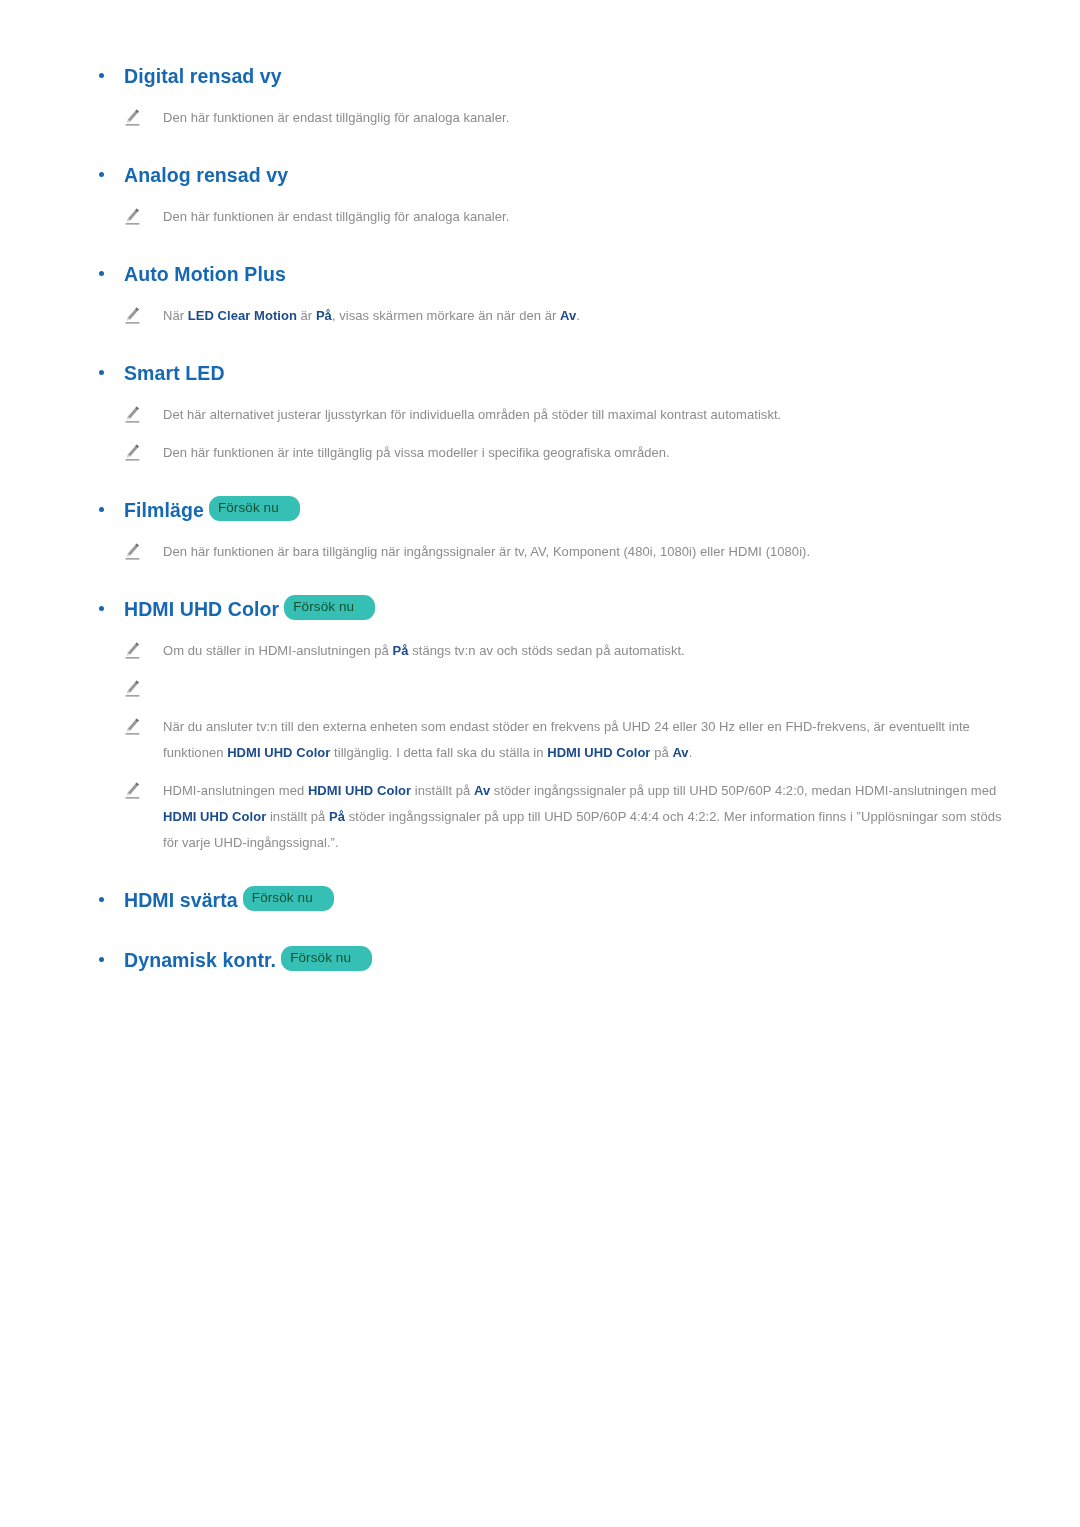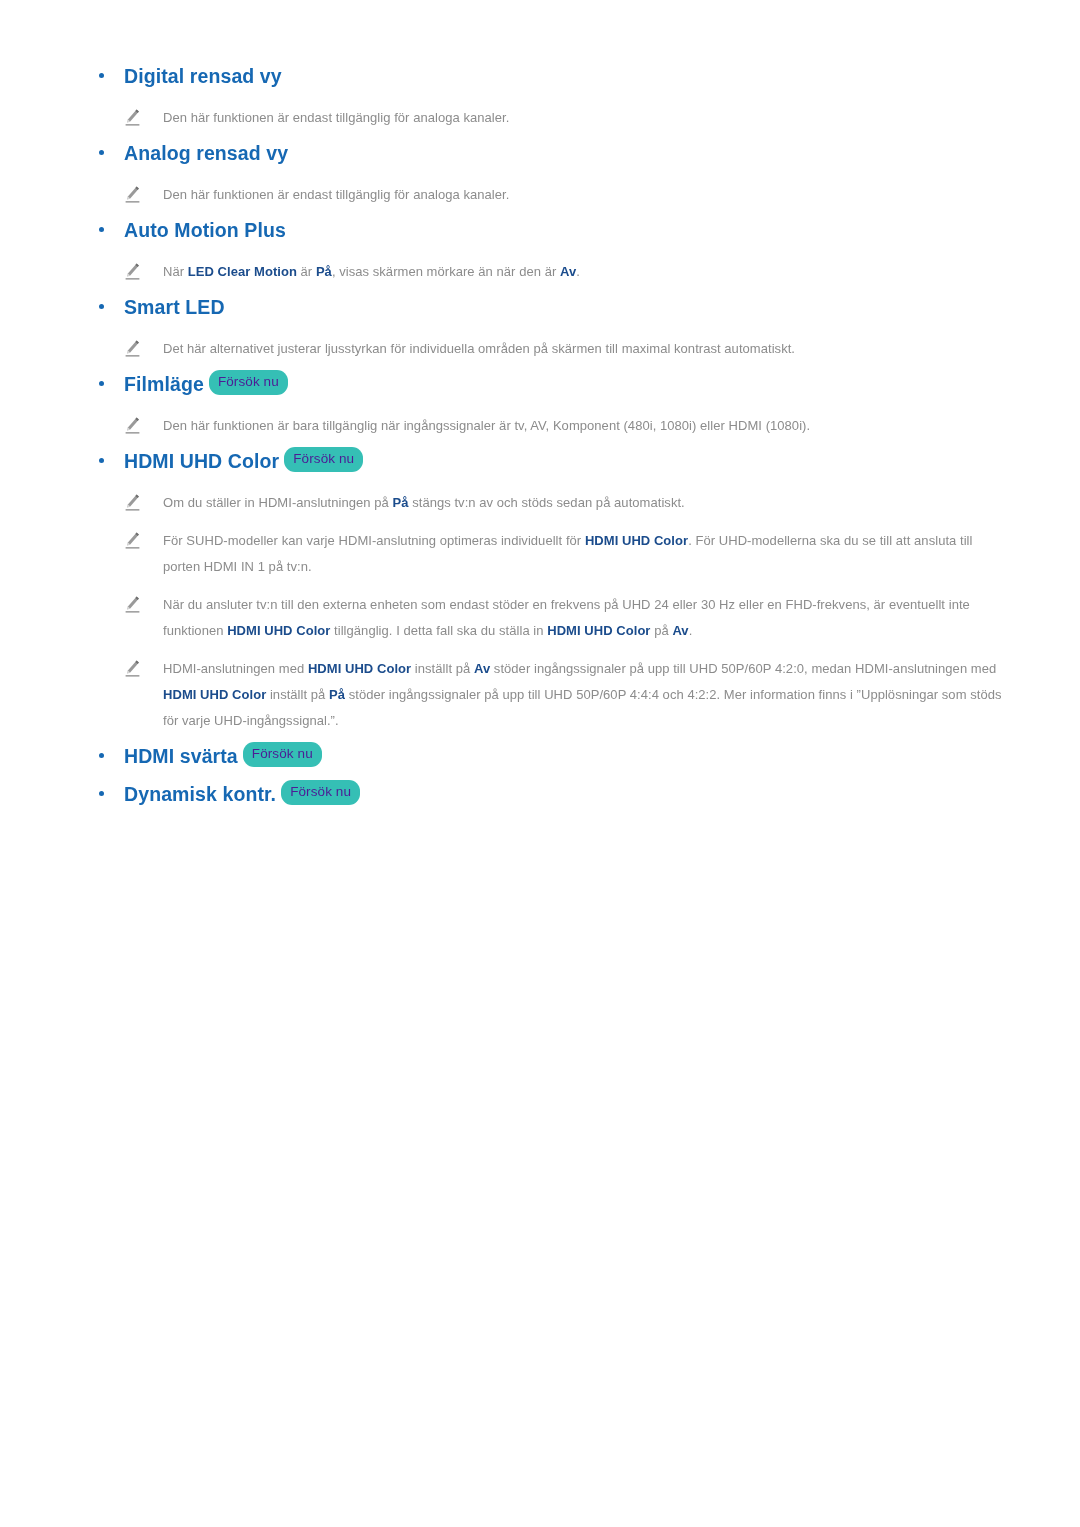--- a/index.html
+++ b/index.html
@@ -51,25 +51,25 @@
     color: #1668b3;
     letter-spacing: 0.1px;
     line-height: 28px;
     vertical-align: middle;
   }
 
   
   .try-now {
     display: inline-block;
     background: #35bfb5;
-    color: #4c1d95;
+    color: #14532d;
     font-size: 13.5px;
     font-weight: 400;
     line-height: 1;
-    padding: 5px 9px 6px 9px;
+    padding: 5px 21px 6px 9px;
     border-radius: 11px;
     margin-left: 5px;
     position: relative;
     top: -2px;
     letter-spacing: 0.1px;
     white-space: nowrap;
   }
 
   
   .note {
@@ -106,21 +106,21 @@
     color: #1b4c8c;
     font-weight: 700;
   }
   .xlink {
     color: #8c8c8c;
     text-underline-offset: 2px;
   }
 
   
   .feature + .feature {
-    margin-top: 8px;
+    margin-top: 30px;
   }
   .feature .note + .note {
     margin-top: 12px;
   }
   .feature-head + .note {
     margin-top: 13px;
   }
 </style>
 </head>
 <body>
@@ -173,21 +173,32 @@
         <div class="feature-head"><span class="bullet-dot"></span><span class="feature-title">Smart LED</span></div>
         <div class="note">
           <span class="note-icon">
             <svg viewBox="0 0 17 19" xmlns="http://www.w3.org/2000/svg" aria-hidden="true">
               <path d="M12.6 1.6 L14.9 3.6 L6.2 13.6 L3.3 14.6 L3.9 11.6 Z" fill="#9a9a9a"></path>
               <path d="M12.6 1.6 L14.9 3.6 L13.7 5.0 L11.4 3.0 Z" fill="#6f6f6f"></path>
               <path d="M3.9 11.6 L6.2 13.6 L3.3 14.6 Z" fill="#d8d8d8"></path>
               <rect x="1.6" y="16.1" width="13.8" height="1.5" fill="#9a9a9a"></rect>
             </svg>
           </span>
-          <span class="note-text"><span>Det här alternativet justerar ljusstyrkan för individuella områden på skärmen till maximal kontrast automatiskt.</span></span>
+          <span class="note-text"><span>Det här alternativet justerar ljusstyrkan för individuella områden på stöder till maximal kontrast automatiskt.</span></span>
+        </div>
+        <div class="note">
+          <span class="note-icon">
+            <svg viewBox="0 0 17 19" xmlns="http://www.w3.org/2000/svg" aria-hidden="true">
+              <path d="M12.6 1.6 L14.9 3.6 L6.2 13.6 L3.3 14.6 L3.9 11.6 Z" fill="#9a9a9a"></path>
+              <path d="M12.6 1.6 L14.9 3.6 L13.7 5.0 L11.4 3.0 Z" fill="#6f6f6f"></path>
+              <path d="M3.9 11.6 L6.2 13.6 L3.3 14.6 Z" fill="#d8d8d8"></path>
+              <rect x="1.6" y="16.1" width="13.8" height="1.5" fill="#9a9a9a"></rect>
+            </svg>
+          </span>
+          <span class="note-text"><span>Den här funktionen är inte tillgänglig på vissa modeller i specifika geografiska områden.</span></span>
         </div>
       </section>
       <section class="feature">
         <div class="feature-head"><span class="bullet-dot"></span><span class="feature-title">Filmläge</span><span class="try-now">Försök nu</span></div>
         <div class="note">
           <span class="note-icon">
             <svg viewBox="0 0 17 19" xmlns="http://www.w3.org/2000/svg" aria-hidden="true">
               <path d="M12.6 1.6 L14.9 3.6 L6.2 13.6 L3.3 14.6 L3.9 11.6 Z" fill="#9a9a9a"></path>
               <path d="M12.6 1.6 L14.9 3.6 L13.7 5.0 L11.4 3.0 Z" fill="#6f6f6f"></path>
               <path d="M3.9 11.6 L6.2 13.6 L3.3 14.6 Z" fill="#d8d8d8"></path>
@@ -212,21 +223,20 @@
         </div>
         <div class="note">
           <span class="note-icon">
             <svg viewBox="0 0 17 19" xmlns="http://www.w3.org/2000/svg" aria-hidden="true">
               <path d="M12.6 1.6 L14.9 3.6 L6.2 13.6 L3.3 14.6 L3.9 11.6 Z" fill="#9a9a9a"></path>
               <path d="M12.6 1.6 L14.9 3.6 L13.7 5.0 L11.4 3.0 Z" fill="#6f6f6f"></path>
               <path d="M3.9 11.6 L6.2 13.6 L3.3 14.6 Z" fill="#d8d8d8"></path>
               <rect x="1.6" y="16.1" width="13.8" height="1.5" fill="#9a9a9a"></rect>
             </svg>
           </span>
-          <span class="note-text"><span>För SUHD-modeller kan varje HDMI-anslutning optimeras individuellt för </span><span class="term">HDMI UHD Color</span><span>. För UHD-modellerna ska du se till att ansluta till porten HDMI IN 1 på tv:n.</span></span>
         </div>
         <div class="note">
           <span class="note-icon">
             <svg viewBox="0 0 17 19" xmlns="http://www.w3.org/2000/svg" aria-hidden="true">
               <path d="M12.6 1.6 L14.9 3.6 L6.2 13.6 L3.3 14.6 L3.9 11.6 Z" fill="#9a9a9a"></path>
               <path d="M12.6 1.6 L14.9 3.6 L13.7 5.0 L11.4 3.0 Z" fill="#6f6f6f"></path>
               <path d="M3.9 11.6 L6.2 13.6 L3.3 14.6 Z" fill="#d8d8d8"></path>
               <rect x="1.6" y="16.1" width="13.8" height="1.5" fill="#9a9a9a"></rect>
             </svg>
           </span>

